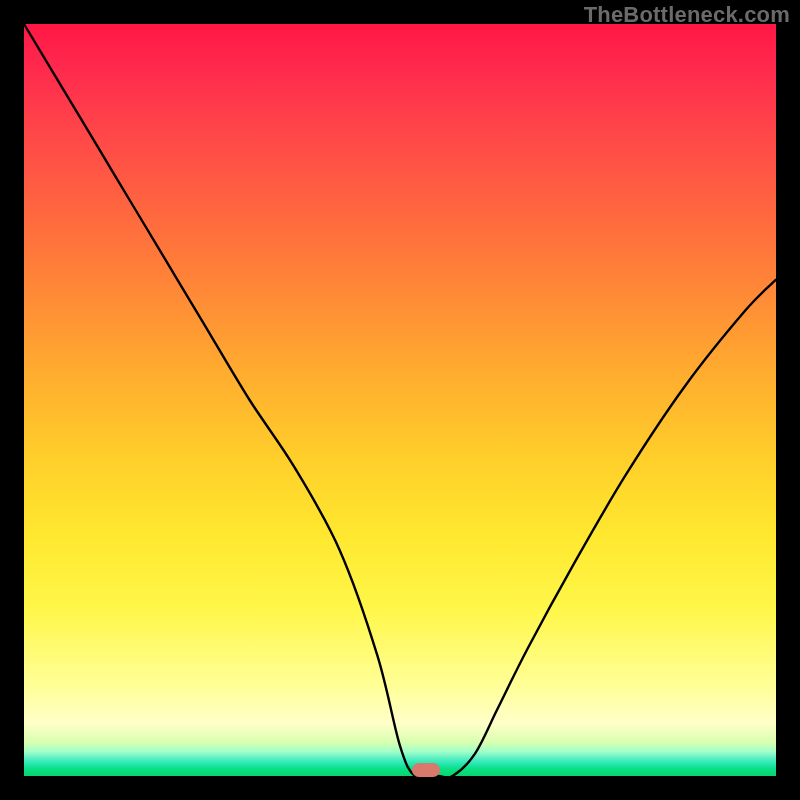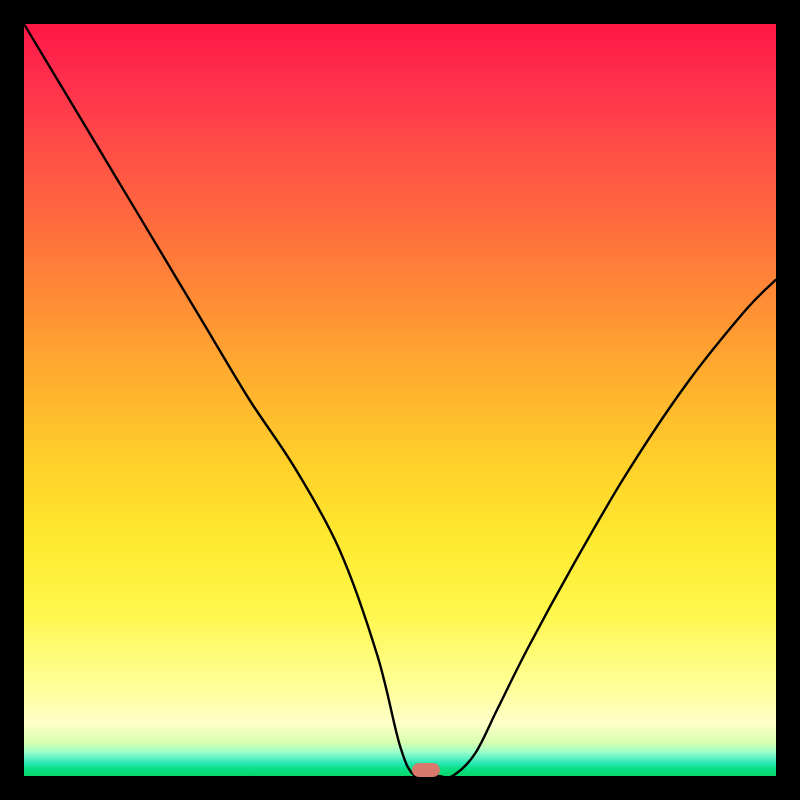--- a/index.html
+++ b/index.html
@@ -81,14 +81,15 @@
   <div class="plot-area">
 
     <svg class="curve" viewBox="0 0 752 752" preserveAspectRatio="none">
       <path fill="none" stroke="#000" stroke-width="2.4" stroke-linecap="round" d="M0.0,0.0 C7.5,12.5 30.1,50.1 45.1,75.2 C60.2,100.3 75.2,125.3 90.2,150.4 C105.3,175.5 120.3,200.5 135.4,225.6 C150.4,250.7 165.4,275.7 180.5,300.8 C195.5,325.9 210.6,352.2 225.6,376.0 C240.6,399.8 255.7,418.6 270.7,443.7 C285.8,468.7 302.1,495.1 315.8,526.4 C329.6,557.7 343.4,599.1 353.4,631.7 C363.5,664.3 369.7,701.9 376.0,721.9 C382.3,742.0 384.8,747.0 391.0,752.0 C397.3,757.0 407.3,752.0 413.6,752.0 C419.9,752.0 422.4,755.8 428.6,752.0 C434.9,748.2 443.7,740.7 451.2,729.4 C458.7,718.2 465.0,701.9 473.8,684.3 C482.5,666.8 491.3,648.0 503.8,624.2 C516.4,600.3 532.7,570.3 549.0,541.4 C565.3,512.6 582.8,481.3 601.6,451.2 C620.4,421.1 641.7,388.5 661.8,361.0 C681.8,333.4 706.9,303.3 721.9,285.8 C737.0,268.2 747.0,260.7 752.0,255.7"></path>
     </svg>
 
     <div class="marker" style="left:402.3px;top:746.0px;background:#d9796b;"></div>
 
   </div>
 
+  <div class="watermark">TheBottleneck.com</div>
 
 </div>
 
 </body></html>

